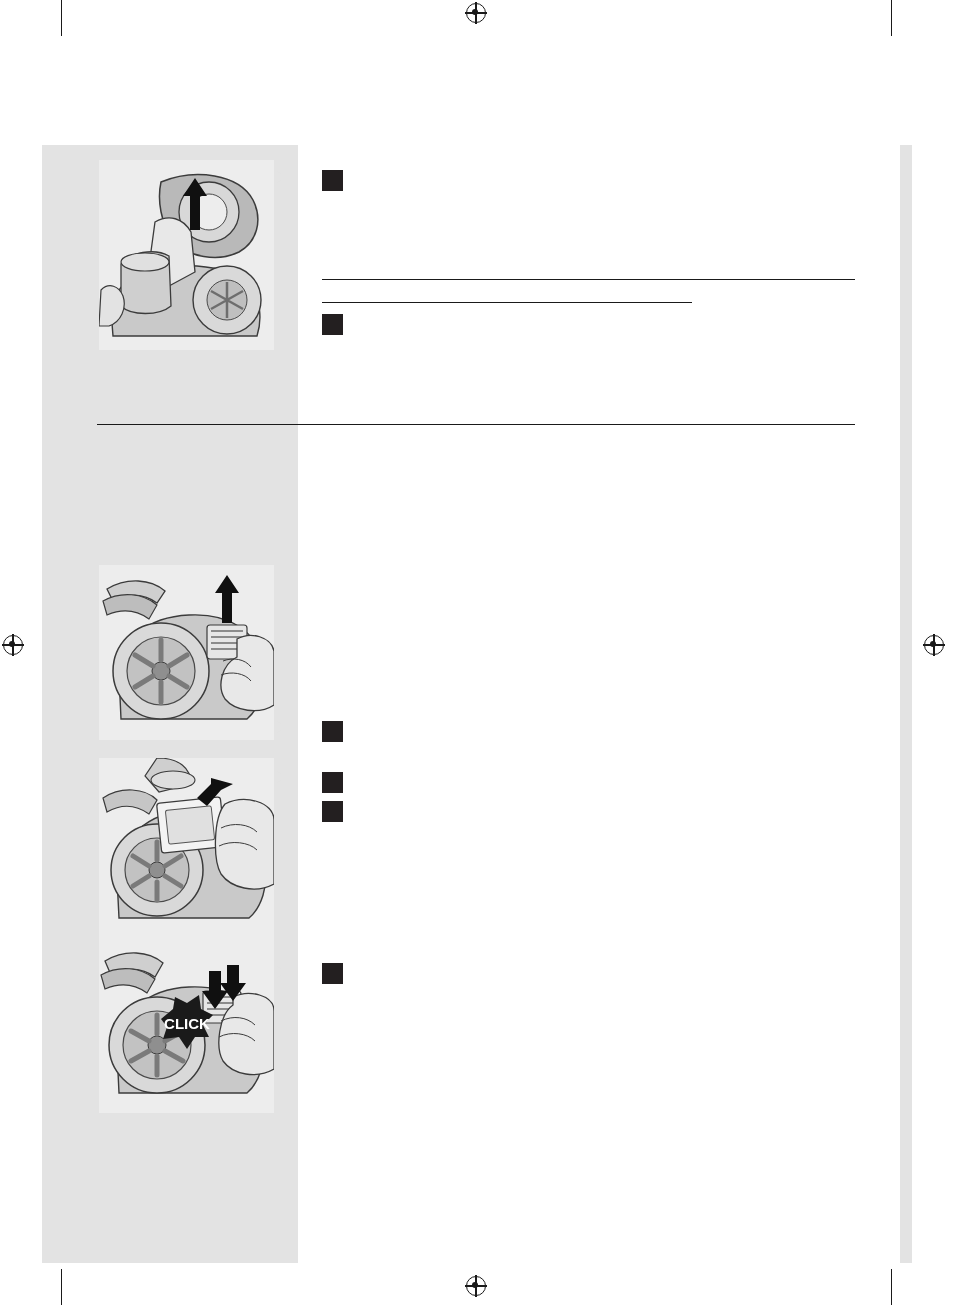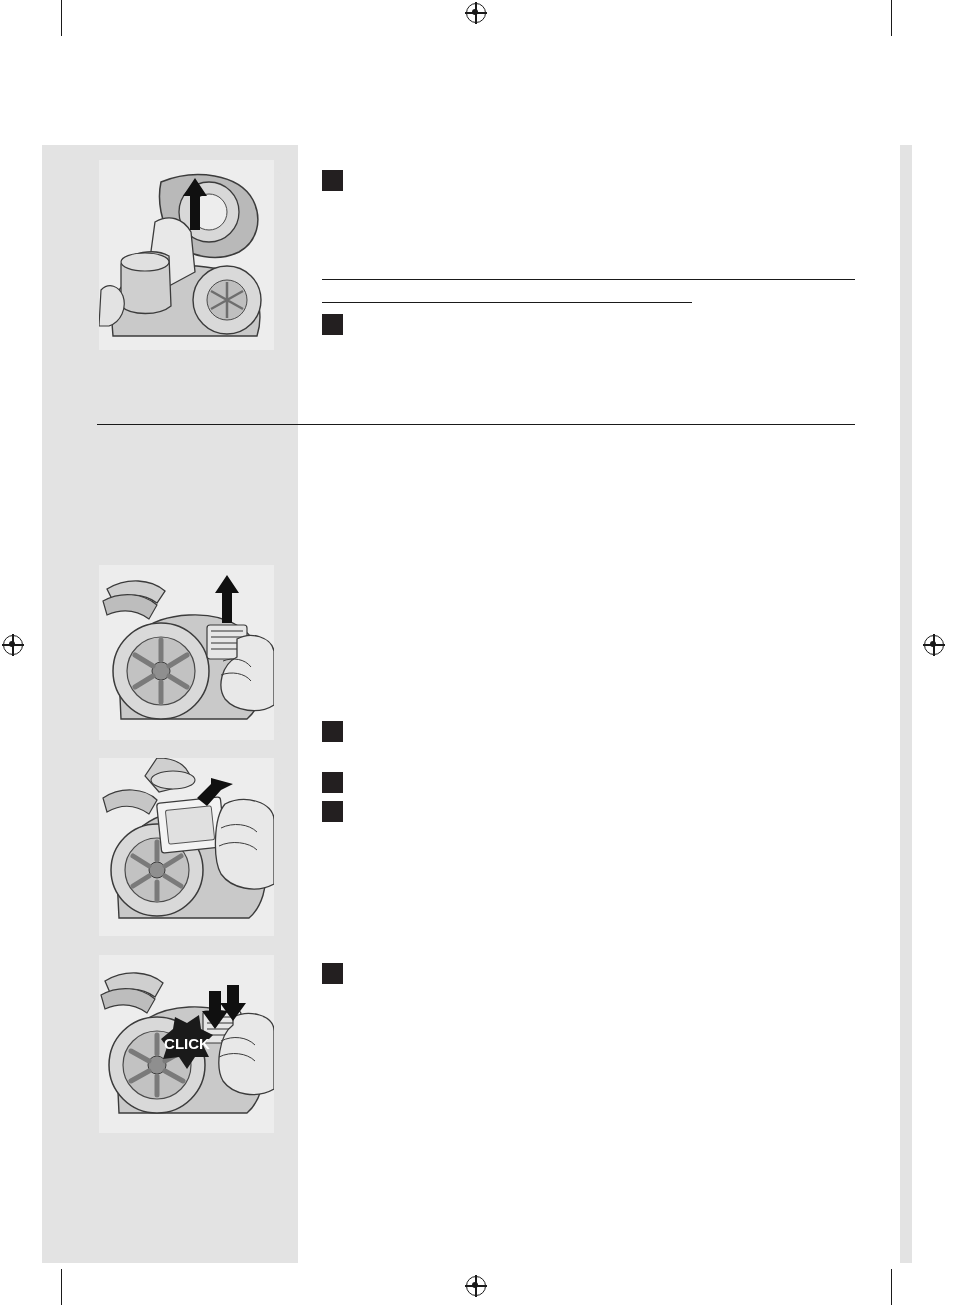--- a/index.html
+++ b/index.html
@@ -222,21 +222,21 @@
 
     <path d="M126 46 C146 36 175 44 175 62 L175 126 C156 136 132 130 122 116 C114 102 114 60 126 46 Z" fill="#e8e8e8" stroke="#3b3b3b" stroke-width="1.3"></path>
     <path d="M122 70 C134 64 150 66 158 74" stroke="#3b3b3b" stroke-width="1" fill="none"></path>
     <path d="M120 88 C132 82 150 84 158 92" stroke="#3b3b3b" stroke-width="1" fill="none"></path>
 
     <path d="M112 20 L134 26 L122 32 L108 48 L98 40 L112 26 Z" fill="#101010"></path>
   </svg>
 </div>
 <div class="fig-tab" style="left:274px; top:768px;"></div>
 
-<div class="figure" style="left:99px; top:955px; width:175px; height:178px;">
+<div class="figure" style="left:99px; top:935px; width:175px; height:178px;">
   <svg width="175" height="178" viewBox="0 0 175 178">
     <rect x="0" y="0" width="175" height="178" fill="#ededed"></rect>
 
     <path d="M6 26 C26 14 50 16 64 28 L56 42 C42 32 26 32 12 40 Z" fill="#cfcfcf" stroke="#3b3b3b" stroke-width="1.3"></path>
     <path d="M2 40 C20 30 42 32 56 44 L48 58 C34 48 20 48 6 54 Z" fill="#bdbdbd" stroke="#3b3b3b" stroke-width="1.2"></path>
 
     <path d="M18 116 C20 78 48 54 90 52 C132 50 158 70 164 102 C168 126 160 148 148 158 L20 158 Z" fill="#c9c9c9" stroke="#3b3b3b" stroke-width="1.4"></path>
 
     <ellipse cx="58" cy="110" rx="48" ry="48" fill="#d9d9d9" stroke="#3b3b3b" stroke-width="1.5"></ellipse>
     <ellipse cx="58" cy="110" rx="34" ry="34" fill="#c2c2c2" stroke="#4a4a4a" stroke-width="1.2"></ellipse>

